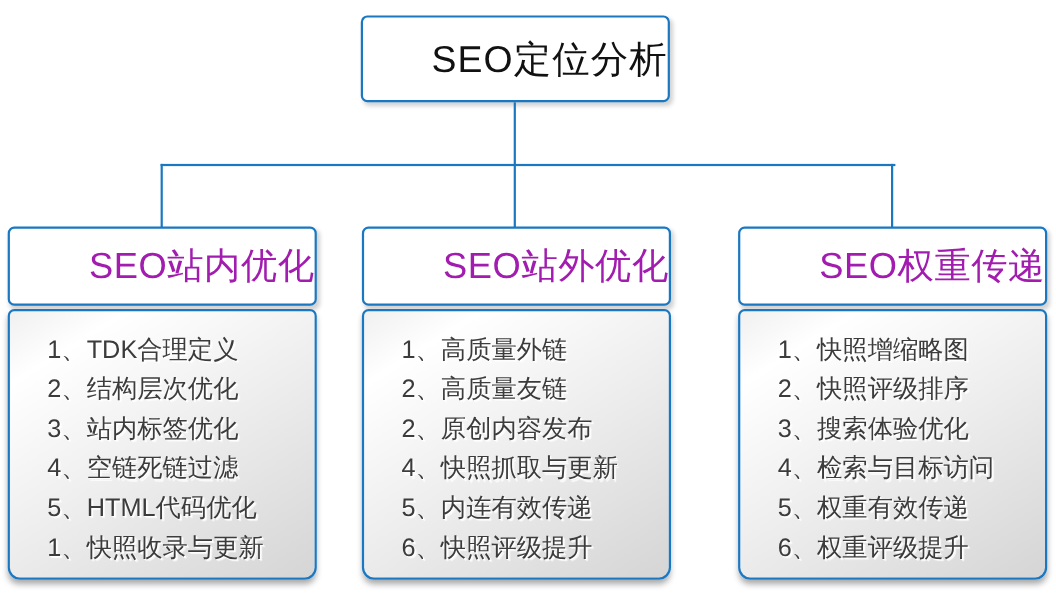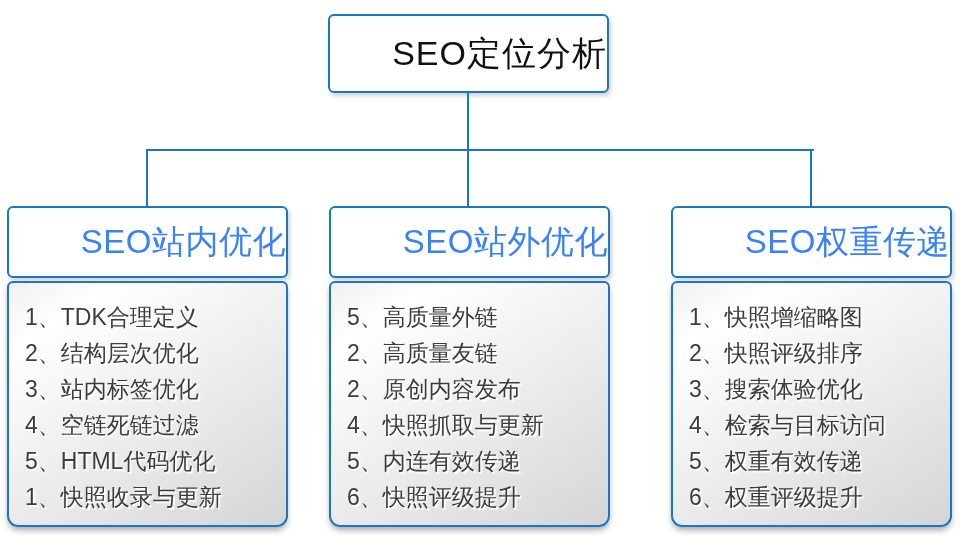--- a/index.html
+++ b/index.html
@@ -30,33 +30,33 @@
     left: 328px; top: 14px;
     width: 281px; height: 79px;
     font-size: 34px;
     color: #111111;
     letter-spacing: 1px;
   }
   .header-box {
     top: 206px;
     width: 281px; height: 72px;
     font-size: 33px;
-    color: #3b82f6;
+    color: #a21caf;
     letter-spacing: 0.5px;
   }
   .list-box {
     position: absolute;
     box-sizing: border-box;
     top: 281px;
     width: 281px; height: 246px;
     border: 2px solid #1a78c2;
     border-radius: 6px 6px 11px 11px;
     background: linear-gradient(148deg, #f0f0f0 0%, #ffffff 16%, #ececec 55%, #d5d5d5 100%);
     box-shadow: 0 4px 6px -1px rgba(0,0,0,0.35);
-    padding: 16px 8px 0 16px;
+    padding: 16px 8px 0 34px;
   }
   .list-item {
     display: block;
     height: 36px;
     line-height: 36px;
     font-size: 23px;
     color: #3c3c3c;
     white-space: nowrap;
     text-shadow: 1px 1px 0 #ffffff, 2px 2px 1px rgba(255,255,255,0.85);
   }
@@ -92,21 +92,21 @@
     <span class="list-item">3、站内标签优化</span>
     <span class="list-item">4、空链死链过滤</span>
     <span class="list-item">5、HTML代码优化</span>
     <span class="list-item">1、快照收录与更新</span>
   </div>
 
   <div class="node-box header-box col-2">
     <span>SEO站外优化</span>
   </div>
   <div class="list-box col-2">
-    <span class="list-item">5、高质量外链</span>
+    <span class="list-item">1、高质量外链</span>
     <span class="list-item">2、高质量友链</span>
     <span class="list-item">2、原创内容发布</span>
     <span class="list-item">4、快照抓取与更新</span>
     <span class="list-item">5、内连有效传递</span>
     <span class="list-item">6、快照评级提升</span>
   </div>
 
   <div class="node-box header-box col-3">
     <span>SEO权重传递</span>
   </div>

